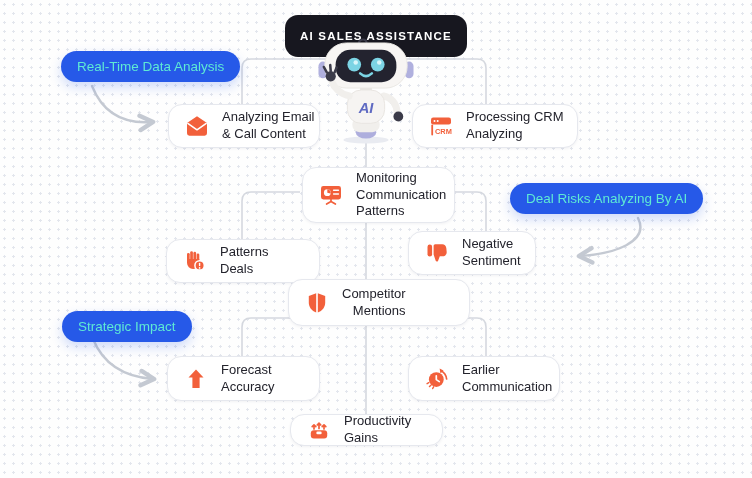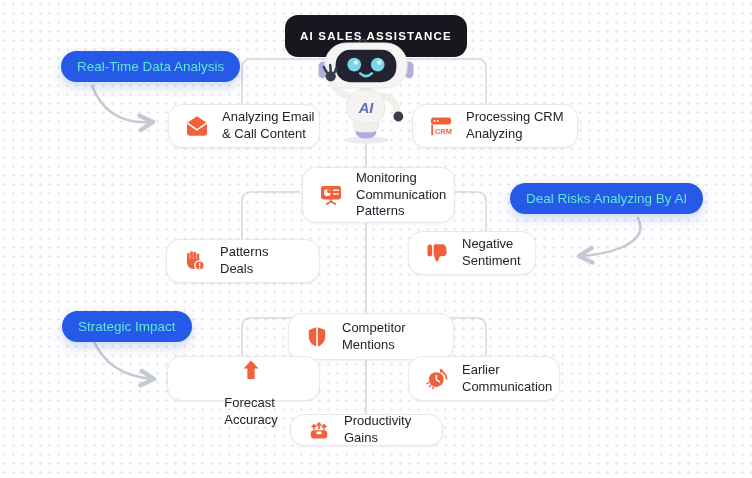--- a/index.html
+++ b/index.html
@@ -170,32 +170,32 @@
     <span class="icon">
       <svg viewBox="0 0 26 26">
         <rect x="3.5" y="4.5" width="4.6" height="12" rx="2.2" fill="currentColor"></rect>
         <path d="M9.6,6 C9.6,5 10.3,4.3 11.2,4.3 H18.3 C20.4,4.3 22.1,5.9 22.3,8 L22.7,12 C22.9,14.3 21.1,16.3 18.8,16.3 H15.8 L14,20.9 C13.6,21.9 12,21.8 11.7,20.8 L9.6,14.5 Z" fill="currentColor"></path>
       </svg>
     </span>
     <span class="label">Negative
 Sentiment</span>
   </div>
 
-  <div class="node" style="left:288px;top:313px;width:166px;height:47px;">
+  <div class="node" style="left:288px;top:279px;width:182px;height:47px;text-align:right;">
     <span class="icon">
       <svg viewBox="0 0 26 26">
         <path d="M12.2,3.2 L4.8,6 V12.5 C4.8,17.3 7.7,20.8 12.2,22.5 Z" fill="currentColor"></path>
         <path d="M13.8,3.2 L21.2,6 V12.5 C21.2,17.3 18.3,20.8 13.8,22.5 Z" fill="currentColor"></path>
       </svg>
     </span>
     <span class="label">Competitor
 Mentions</span>
   </div>
 
-  <div class="node" style="left:167px;top:356px;width:153px;height:45px;flex-direction:column;">
+  <div class="node" style="left:167px;top:356px;width:153px;height:45px;">
     <span class="icon">
       <svg viewBox="0 0 26 26">
         <path d="M13,3.5 L20.5,11.5 H16.6 V22 H9.4 V11.5 H5.5 Z" fill="currentColor"></path>
       </svg>
     </span>
     <span class="label">Forecast
 Accuracy</span>
   </div>
 
   <div class="node" style="left:408px;top:356px;width:152px;height:45px;">

